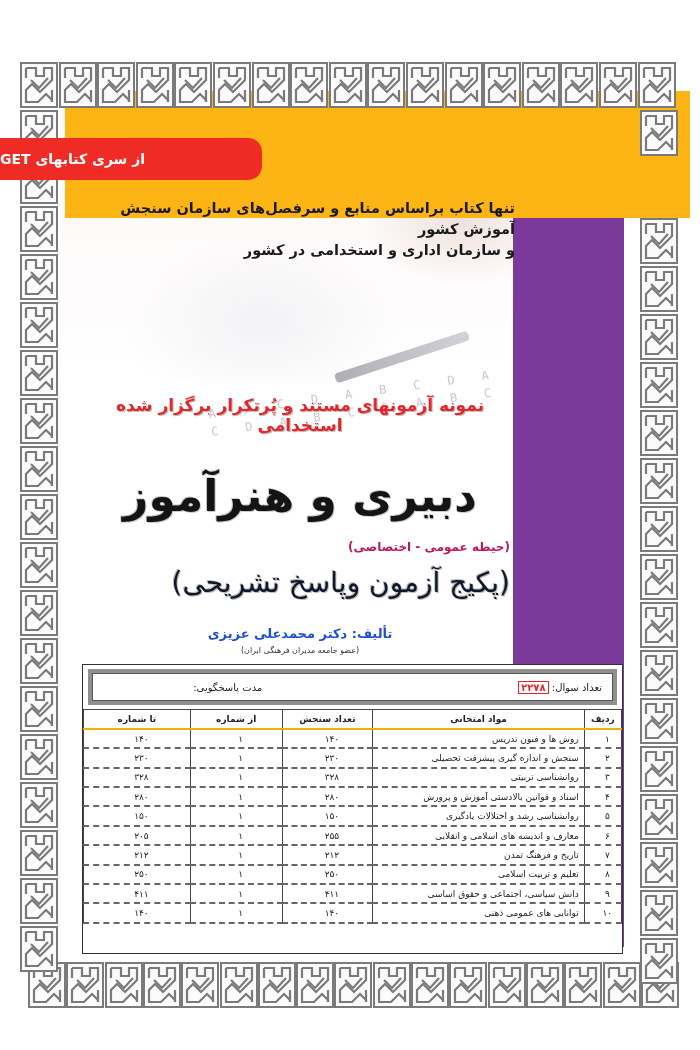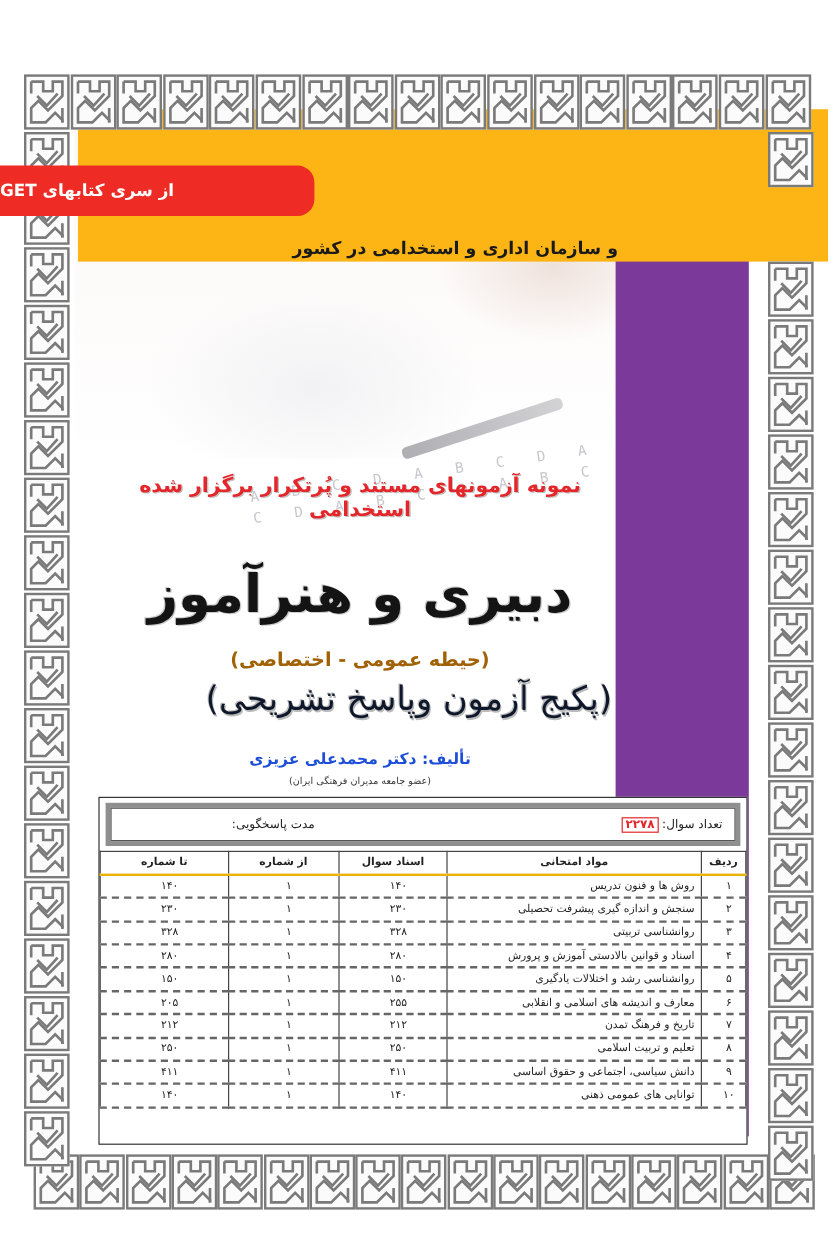--- a/index.html
+++ b/index.html
@@ -56,22 +56,22 @@
     position: absolute; left: 90px; top: 395px; width: 420px; text-align: center;
     direction: rtl; font-weight: bold; font-size: 17px; color: #e4262b;
     text-shadow: 0 0 2px #fff, 1px 1px 0 #aaa;
   }
   .main-title {
     position: absolute; left: 90px; top: 470px; width: 420px; text-align: center;
     direction: rtl; font-weight: bold; font-size: 44px; color: #141414;
     text-shadow: -1px -1px 0 #ccc, 1px 1px 0 #ccc;
   }
   .scope {
-    position: absolute; left: 90px; top: 540px; width: 420px; text-align: center;
-    direction: rtl; font-weight: bold; font-size: 16px; color: #a16207;
+    position: absolute; left: 90px; top: 540px; width: 420px; text-align: right;
+    direction: rtl; font-weight: bold; font-size: 12px; color: #be185d;
   }
   .package {
     position: absolute; left: 90px; top: 566px; width: 420px; text-align: right;
     direction: rtl; font-weight: normal; font-size: 28px; color: #0f172a;
     text-shadow: -1px -1px 0 #bbb, 1px 1px 0 #bbb;
   }
   .author {
     position: absolute; left: 90px; top: 626px; width: 420px; text-align: center;
     direction: rtl; font-weight: bold; font-size: 13px; color: #1d4ed8;
   }
@@ -607,20 +607,21 @@
         <path d="M4 4 L4 14 M30 26 L30 38"></path>
       </svg>
     </div>
   </div>
 
 <div class="series-pill">
   <span>از سری کتابهای GET</span>
 </div>
 
 <div class="tagline">
+  <div>تنها کتاب براساس منابع و سرفصل‌های سازمان سنجش آموزش کشور</div>
   <div style="padding-right:0">و سازمان اداری و استخدامی در کشور</div>
 </div>
 
 <div class="subtitle-red">نمونه آزمونهای مستند و پُرتکرار برگزار شده استخدامی</div>
 <div class="main-title">دبیری و هنرآموز</div>
 <div class="scope">(حیطه عمومی - اختصاصی)</div>
 <div class="package">(پکیج آزمون وپاسخ تشریحی)</div>
 <div class="author">تألیف: دکتر محمدعلی عزیزی</div>
 <div class="author-note">(عضو جامعه مدیران فرهنگی ایران)</div>
 
@@ -634,21 +635,21 @@
       <div class="info-time">
         <span>مدت پاسخگویی:</span>
       </div>
     </div>
   </div>
   <table class="subjects">
     <thead>
       <tr>
         <th class="col-row">ردیف</th>
         <th class="col-subj">مواد امتحانی</th>
-        <th class="col-count">اسناد سوال</th>
+        <th class="col-count">تعداد سنجش</th>
         <th class="col-from">از شماره</th>
         <th class="col-to">تا شماره</th>
       </tr>
     </thead>
     <tbody id="tbody">
         <tr>
           <td class="num">۱</td>
           <td class="subj">روش ها و فنون تدریس</td>
           <td class="num">۱۴۰</td>
           <td class="num">۱</td>

